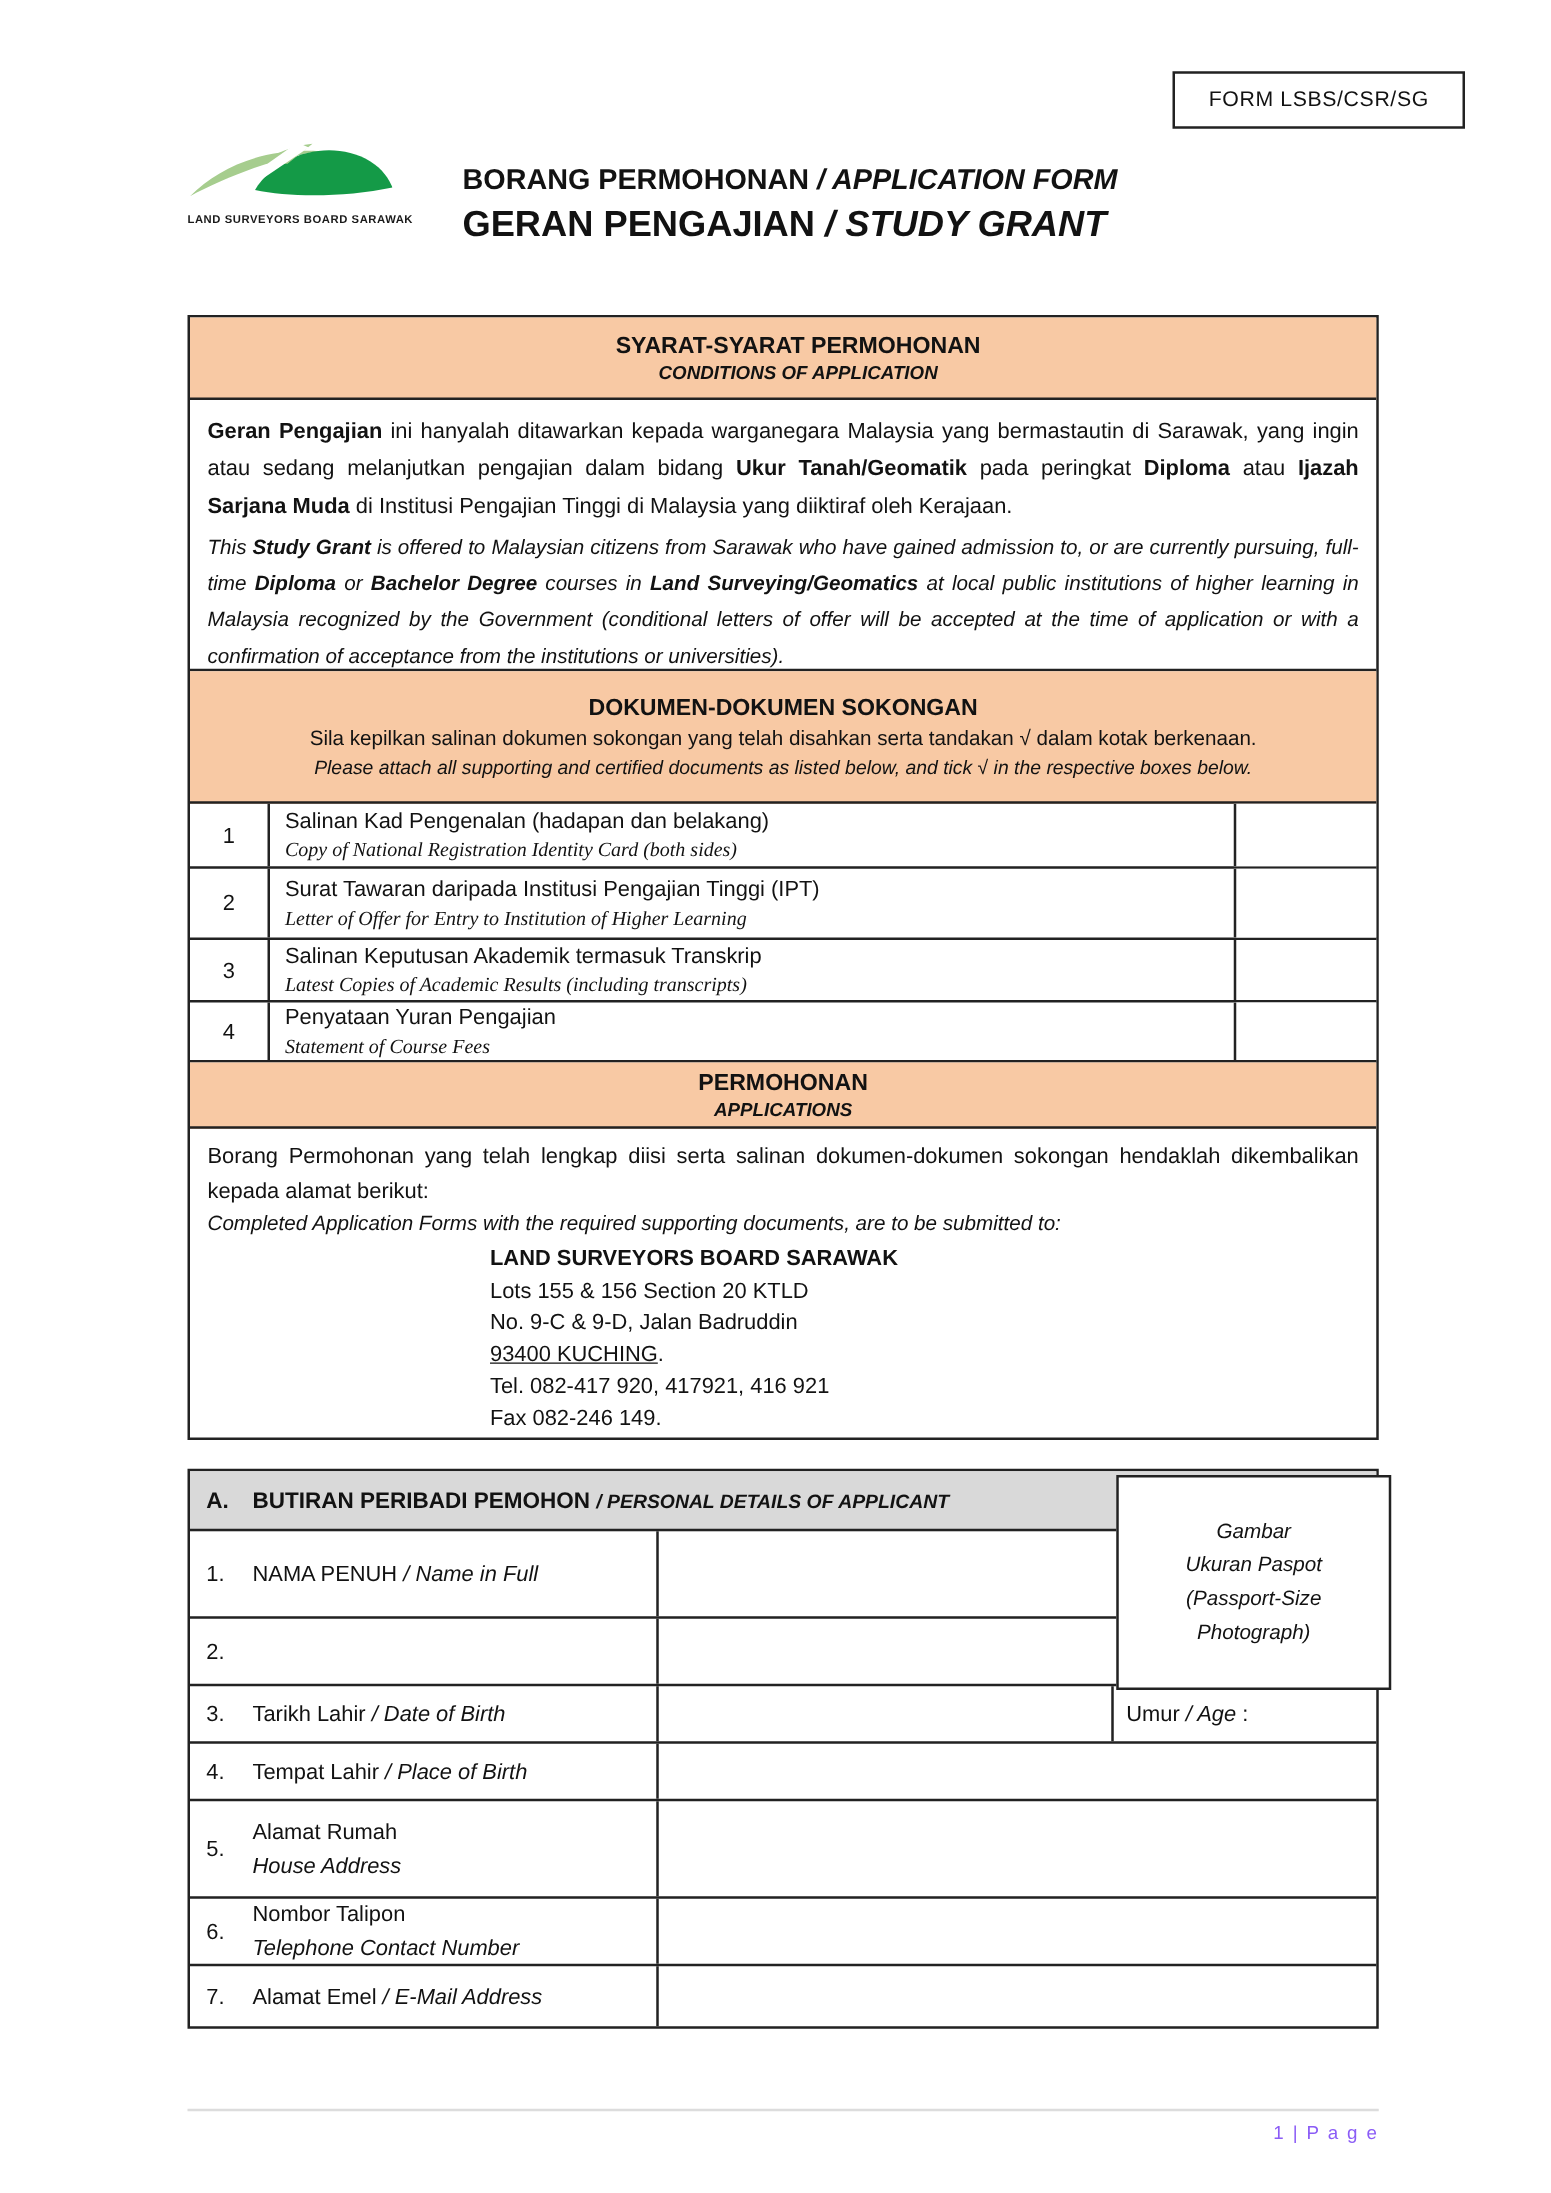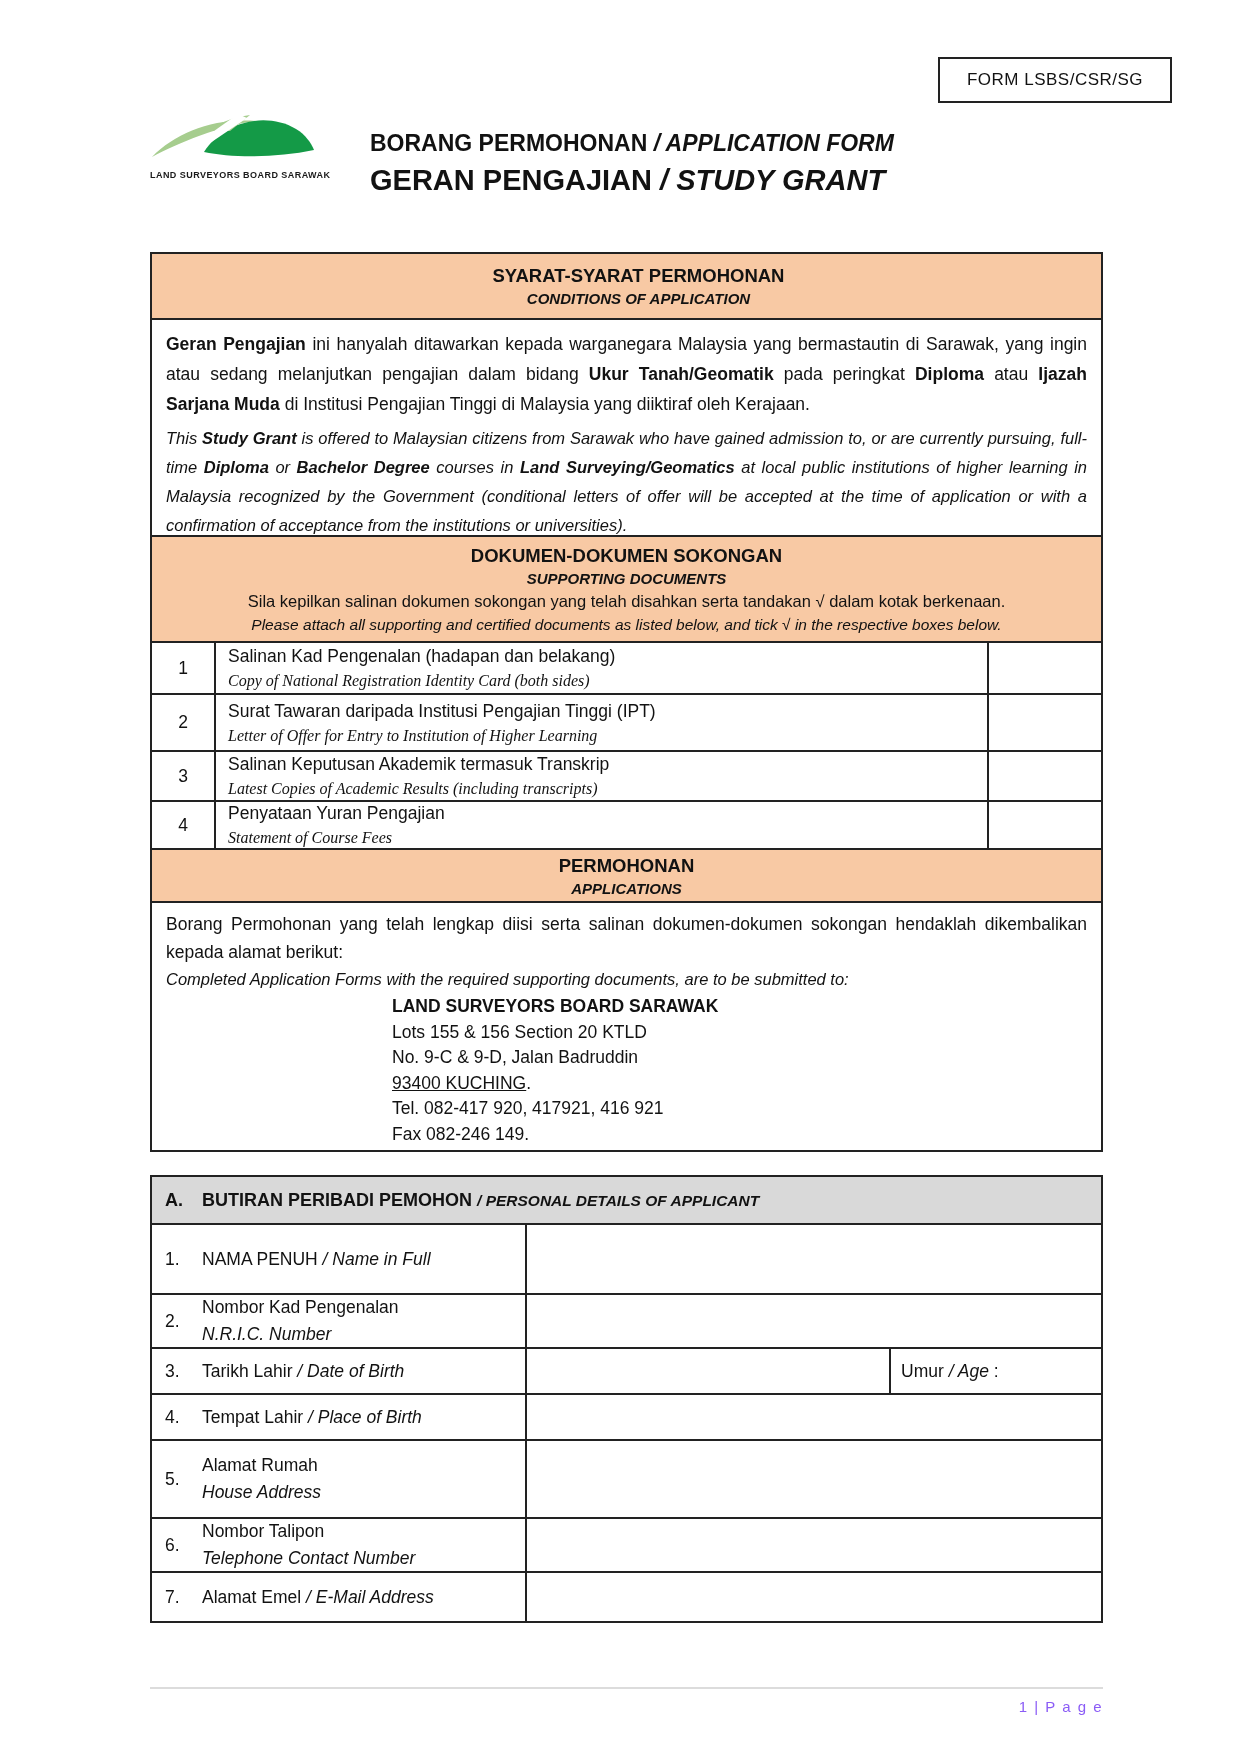--- a/index.html
+++ b/index.html
@@ -125,21 +125,20 @@
       <div class="hl1">SYARAT-SYARAT PERMOHONAN</div>
       <div class="hl2">CONDITIONS OF APPLICATION</div>
     </div>
     <div class="cond-body">
       <p class="p1"><span class="b">Geran Pengajian</span><span> ini hanyalah ditawarkan kepada warganegara Malaysia yang bermastautin di Sarawak, yang ingin atau sedang melanjutkan pengajian dalam bidang </span><span class="b">Ukur Tanah/Geomatik</span><span> pada peringkat </span><span class="b">Diploma</span><span> atau </span><span class="b">Ijazah Sarjana Muda</span><span> di Institusi Pengajian Tinggi di Malaysia yang diiktiraf oleh Kerajaan.</span></p>
       <p class="p2"><span>This </span><span class="b">Study Grant</span><span> is offered to Malaysian citizens from Sarawak who have gained admission to, or are currently pursuing, full-time </span><span class="b">Diploma</span><span> or </span><span class="b">Bachelor Degree</span><span> courses in </span><span class="b">Land Surveying/Geomatics</span><span> at local public institutions of higher learning in Malaysia recognized by the Government (conditional letters of offer will be accepted at the time of application or with a confirmation of acceptance from the institutions or universities).</span></p>
     </div>
 
     <div class="sec-hdr docs-hdr">
       <div class="hl1">DOKUMEN-DOKUMEN SOKONGAN</div>
-      <div class="hl2">SUPPORTING DOCUMENTS</div>
       <div class="note1">Sila kepilkan salinan dokumen sokongan yang telah disahkan serta tandakan √ dalam kotak berkenaan.</div>
       <div class="note2">Please attach all supporting and certified documents as listed below, and tick √ in the respective boxes below.</div>
     </div>
 
     <div class="doc-row dr1">
       <div class="doc-num">1</div>
       <div class="doc-text">
         <span class="doc-title">Salinan Kad Pengenalan (hadapan dan belakang)</span>
         <span class="doc-sub">Copy of National Registration Identity Card (both sides)</span>
       </div>
@@ -183,44 +182,46 @@
         <div>No. 9-C &amp; 9-D, Jalan Badruddin</div>
         <div><span class="u">93400 KUCHING</span><span>.</span></div>
         <div>Tel. 082-417 920, 417921, 416 921</div>
         <div>Fax 082-246 149.</div>
       </div>
     </div>
   </div>
 
   <div class="section-a">
 
+    <div class="photo-box">
+      <span>Gambar</span>
+      <span>Ukuran Paspot</span>
+      <span>(Passport-Size</span>
+      <span>Photograph)</span>
+    </div>
 
     <div class="sa-hdr">
       <span class="sa-letter">A.</span>
       <span class="sa-title">
         <span>BUTIRAN PERIBADI PEMOHON</span>
         <span class="en">/ PERSONAL DETAILS OF APPLICANT</span>
       </span>
     </div>
 
     <div class="p-row pr1">
       <div class="p-label">
         <span class="p-num">1.</span>
         <span class="p-text"><span>NAMA PENUH</span> <span class="i">/ Name in Full</span></span>
       </div>
       <div class="p-input"></div>
     </div>
 
     <div class="p-row pr2">
       <div class="p-label">
         <span class="p-num">2.</span>
-        <span class="p-text">
-            <span class="l1">Nombor Kad Pengenalan</span>
-            <span class="l2 i">N.R.I.C. Number</span>
-          </span>
       </div>
       <div class="p-input"></div>
     </div>
 
     <div class="p-row pr3">
       <div class="p-label">
         <span class="p-num">3.</span>
         <span class="p-text"><span>Tarikh Lahir</span> <span class="i">/ Date of Birth</span></span>
       </div>
       <div class="p-input"></div>

